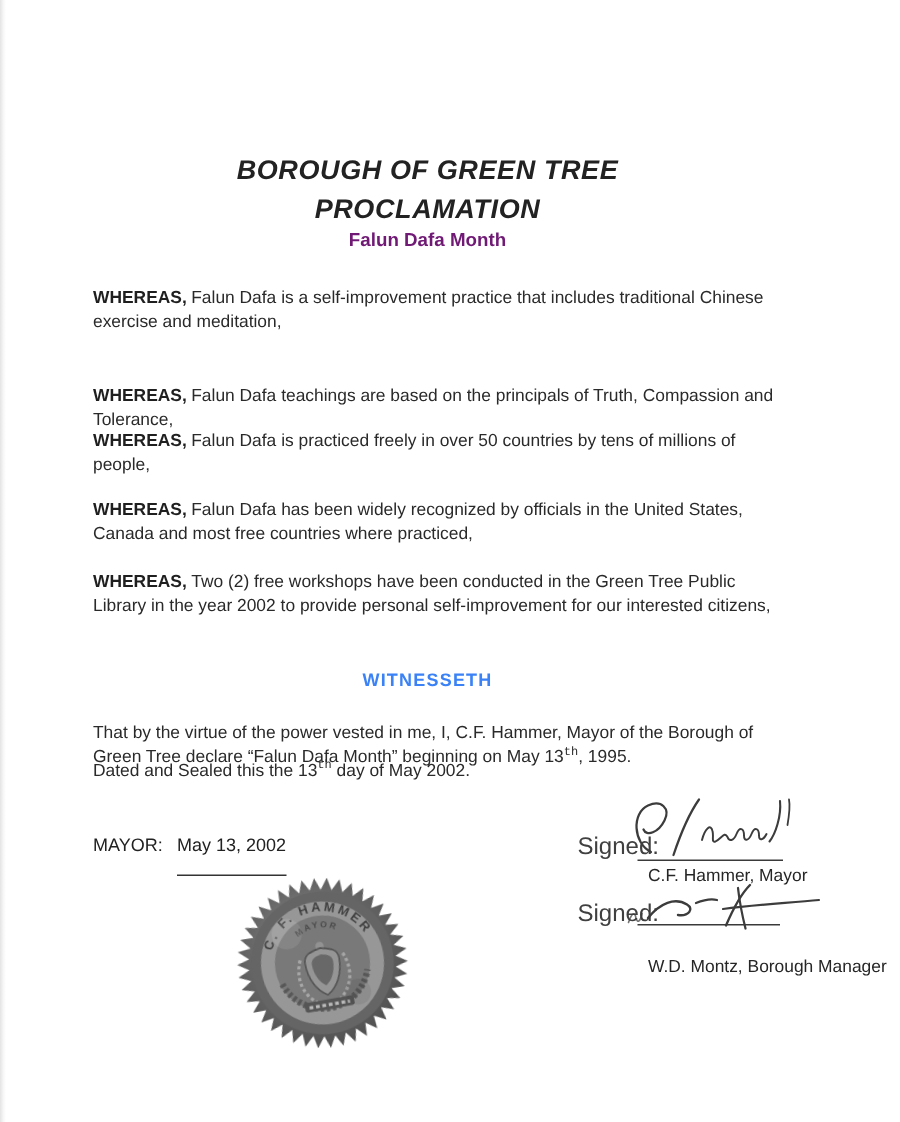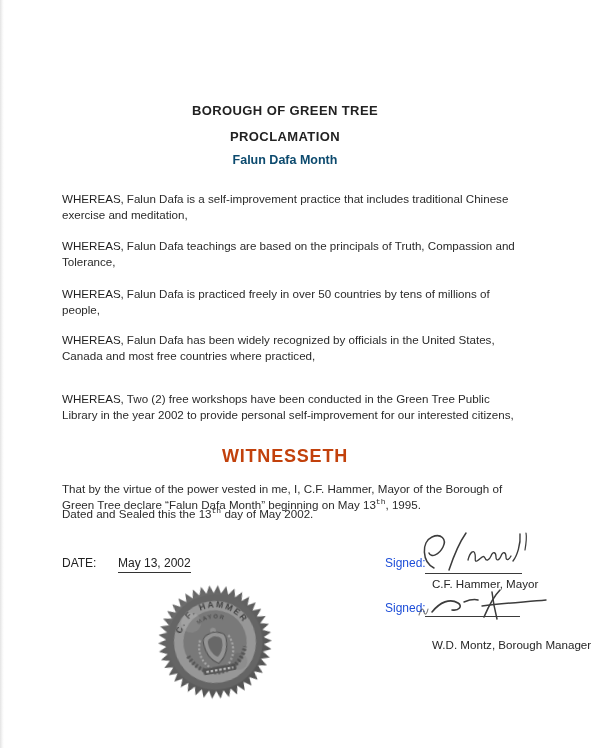--- a/index.html
+++ b/index.html
@@ -6,62 +6,62 @@
   body{
     width:600px;height:748px;background:#ffffff;overflow:hidden;position:relative;
     font-family:"Liberation Sans","DejaVu Sans",sans-serif;
     color:#262626;
     -webkit-font-smoothing:antialiased;
   }
   .scan-edge{position:absolute;left:0;top:0;width:4px;height:748px;
     background:linear-gradient(90deg,#d8d8d8,#f4f4f4 60%,#ffffff);opacity:.7;}
   .abs{position:absolute;}
   .center-col{left:0;width:570px;text-align:center;}
-  .h-main{font-size:13px;font-weight:bold;letter-spacing:.4px;color:#222;}
+  .h-main{font-size:18px;font-weight:bold;letter-spacing:.4px;color:#222;font-style:italic;}
   .para{left:62px;width:466px;font-size:11.6px;line-height:15.5px;color:#2a2a2a;}
-  .lead{font-weight:normal;margin-right:3px;color:#1f1f1f;}
-  .witness{font-size:18px;font-weight:bold;letter-spacing:.8px;color:#c2410c;}
+  .lead{font-weight:bold;margin-right:3px;color:#1f1f1f;}
+  .witness{font-size:12px;font-weight:bold;letter-spacing:.8px;color:#3b82f6;}
   sup{font-size:8px;vertical-align:super;line-height:0;font-family:Liberation Mono, monospace;}
   .date-label{left:62px;font-size:12px;color:#222;}
-  .date-value{left:118px;font-size:12px;color:#222;border-bottom:1.4px solid #333;padding-bottom:2px;}
-  .signed-label{left:385px;font-size:12px;color:#1d4ed8;}
+  .date-value{left:118px;font-size:12px;color:#222;border-bottom:1.4px solid #333;padding-bottom:13px;}
+  .signed-label{left:385px;font-size:16px;color:#404040;}
   .sig-line{position:absolute;height:0;border-bottom:1.3px solid #3a3a3a;}
   .sig-name{position:absolute;font-size:11.6px;color:#262626;text-align:center;}
   .sig-svg{position:absolute;}
   .sig-svg path{fill:none;stroke:#3c3c3c;stroke-linecap:round;stroke-linejoin:round;}
   .seal-wrap{position:absolute;left:143px;top:570px;width:144px;height:144px;
     transform:rotate(-10deg);filter:blur(.35px) contrast(.96);opacity:.93;}
   .seal-wrap svg{width:144px;height:144px;display:block;}
 </style>
 </head>
 <body>
 
 <div class="scan-edge"></div>
 
 <div class="abs center-col h-main" style="top:103px">BOROUGH OF GREEN TREE</div>
 <div class="abs center-col h-main" style="top:129px">PROCLAMATION</div>
-<div class="abs center-col" style="top:153px;font-size:12.5px;font-weight:bold;color:#0c4a6e;">Falun Dafa Month</div>
+<div class="abs center-col" style="top:153px;font-size:12.5px;font-weight:bold;color:#701a75;">Falun Dafa Month</div>
 
 <div class="abs para" style="top:191px"><span class="lead">WHEREAS,</span><span>Falun Dafa is a self-improvement practice that includes traditional Chinese exercise and meditation,</span></div>
 
-<div class="abs para" style="top:238px"><span class="lead">WHEREAS,</span><span>Falun Dafa teachings are based on the principals of Truth, Compassion and Tolerance,</span></div>
+<div class="abs para" style="top:256px"><span class="lead">WHEREAS,</span><span>Falun Dafa teachings are based on the principals of Truth, Compassion and Tolerance,</span></div>
 
 <div class="abs para" style="top:286px"><span class="lead">WHEREAS,</span><span>Falun Dafa is practiced freely in over 50 countries by tens of millions of people,</span></div>
 
 <div class="abs para" style="top:332px"><span class="lead">WHEREAS,</span><span>Falun Dafa has been widely recognized by officials in the United States, Canada and most free countries where practiced,</span></div>
 
-<div class="abs para" style="top:391px"><span class="lead">WHEREAS,</span><span>Two (2) free workshops have been conducted in the Green Tree Public Library in the year 2002 to provide personal self-improvement for our interested citizens,</span></div>
+<div class="abs para" style="top:380px"><span class="lead">WHEREAS,</span><span>Two (2) free workshops have been conducted in the Green Tree Public Library in the year 2002 to provide personal self-improvement for our interested citizens,</span></div>
 
 <div class="abs center-col witness" style="top:446px">WITNESSETH</div>
 
 <div class="abs para" style="top:481px"><span>That by the virtue of the power vested in me, I, C.F. Hammer, Mayor of the Borough of Green Tree declare “Falun Dafa Month” beginning on May 13</span><sup>th</sup><span>, 1995.</span></div>
 
 <div class="abs para" style="top:506px"><span>Dated and Sealed this the 13</span><sup>th</sup><span> day of May 2002.</span></div>
 
-<div class="abs date-label" style="top:556px">DATE:</div>
+<div class="abs date-label" style="top:556px">MAYOR:</div>
 <div class="abs date-value" style="top:556px">May 13, 2002</div>
 
 <div class="abs signed-label" style="top:556px">Signed:</div>
 <div class="sig-line" style="left:425px;top:573px;width:97px;"></div>
 <svg class="sig-svg" style="left:418px;top:528px;" width="112" height="50" viewBox="0 0 112 50">
   <path d="M16,40 C4,34 3,14 14,9 C23,5 29,11 25,19 C21,27 13,30 11,25" stroke-width="1.5"></path>
   <path d="M31,42 C35,30 41,15 48,5" stroke-width="1.5"></path>
   <path d="M50,32 C52,24 56,21 57,26 C58,30 56,34 59,33 C63,31 65,26 67,30 C68,33 71,33 73,28 C75,23 78,24 78,29 C78,33 81,33 83,28 C85,23 88,24 88,29 C88,33 91,32 93,28" stroke-width="1.3"></path>
   <path d="M95,33 C99,28 103,16 102,6" stroke-width="1.4"></path>
   <path d="M107,22 C108,16 109,10 108,5" stroke-width="1.2"></path>

